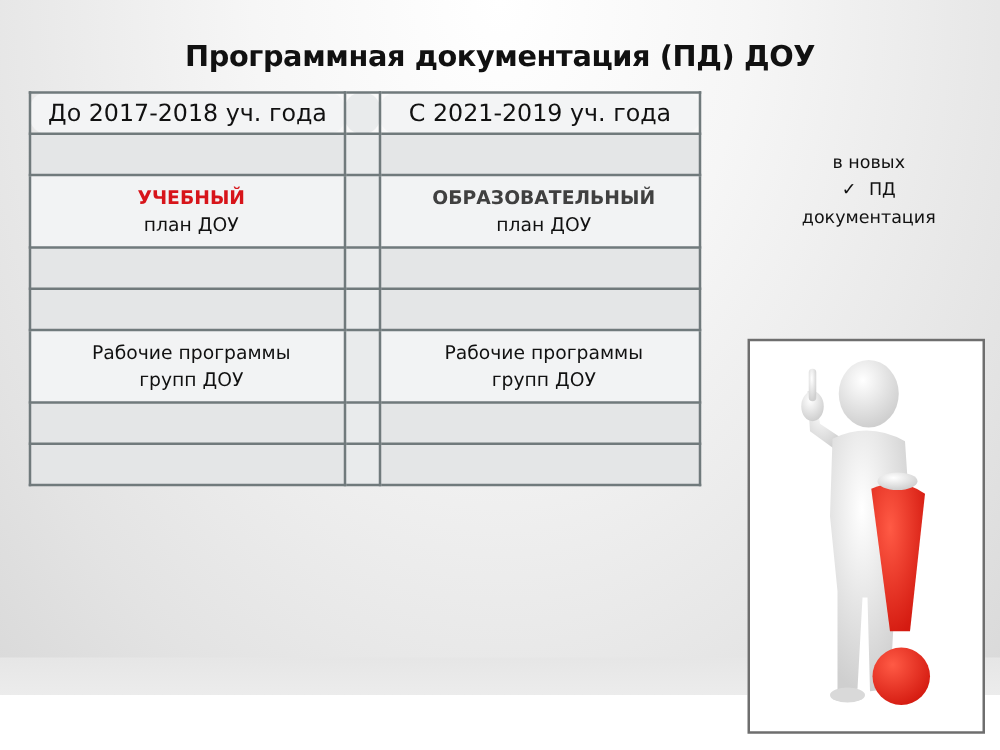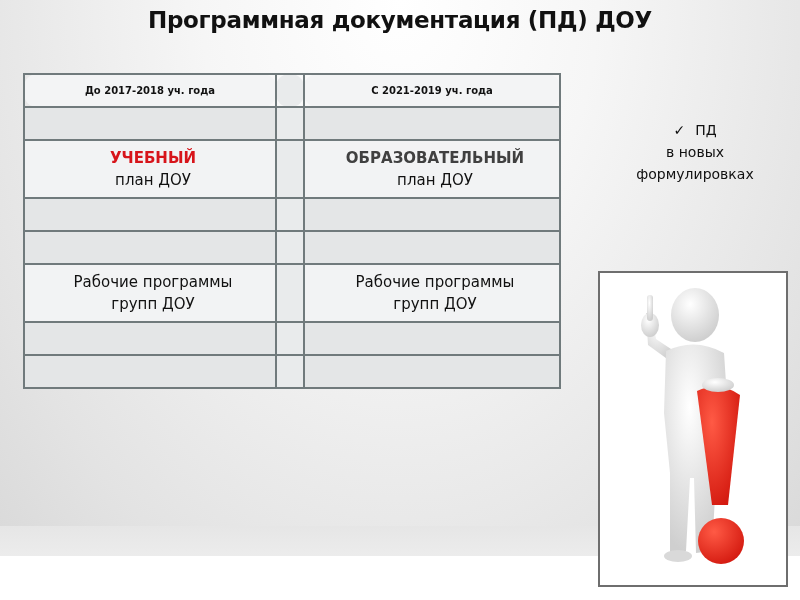--- a/index.html
+++ b/index.html
@@ -10,35 +10,35 @@
   }
   .bg-band {
     position: absolute; left: 0; top: 0; width: 800px; height: 556px;
     background: radial-gradient(ellipse at 50% 0%, #ffffff 0%, #f6f6f6 35%, #e3e3e3 80%, #d9d9d9 100%);
   }
   .bg-band::after {
     content: ""; position: absolute; left: 0; right: 0; bottom: 0; height: 30px;
     background: linear-gradient(#e6e6e6, #ececec);
   }
   .title {
-    position: absolute; left: 0; top: 7px; width: 800px; text-align: center;
+    position: absolute; left: 0; top: 33px; width: 800px; text-align: center;
     font-size: 23px; font-weight: bold; color: #111;
     font-family: "DejaVu Sans", sans-serif; letter-spacing: -0.3px;
   }
   table.doc {
     position: absolute; left: 23px; top: 73px; width: 536px;
     border-collapse: collapse; table-layout: fixed;
     font-family: "DejaVu Sans", sans-serif; font-size: 15px; color: #111;
   }
   table.doc td {
     border: 2px solid #707a7c; text-align: center; vertical-align: middle;
     padding: 0; line-height: 22px;
   }
   col.c1 { width: 252px; } col.c2 { width: 28px; } col.c3 { width: 256px; }
-  tr.head td { background: #f3f4f5; height: 31px; font-weight: bold; font-size: 10px; border-radius: 13px; }
+  tr.head td { background: #f3f4f5; height: 31px; font-weight: normal; font-size: 19px; border-radius: 13px; }
   tr.gap td { background: #e4e6e7; height: 31px; }
   tr.content td { background: #f2f3f4; padding-left: 6px; }
   tr.r2 td { height: 56px; }
   tr.r3 td { height: 80px; }
   tr.r1 td { height: 31px; }
   td.mid { background: #e9ebec !important; }
   .red { color: #d7141a; font-weight: bold; }
   .green { color: #404040; font-weight: bold; }
   .note {
     position: absolute; left: 600px; top: 119px; width: 190px; text-align: center;
@@ -114,23 +114,23 @@
   </tr>
   <tr class="gap">
     <td></td>
         <td class="mid"></td>
         <td></td>
   </tr>
 </tbody>
   </table>
 
 <div class="note">
+  <div>в новых</div>
   <div><span class="check">✓</span><span>ПД</span></div>
-  <div>в новых</div>
-  <div>формулировках</div>
+  <div>документация</div>
 </div>
 
 <div class="frame">
   <svg width="186" height="312" viewBox="0 0 186 312">
     <defs>
       <radialGradient id="g" cx="40%" cy="30%" r="70%">
         <stop offset="0%" stop-color="#ffffff"></stop>
           <stop offset="100%" stop-color="#cfcfcf"></stop>
       </radialGradient>
       <radialGradient id="r" cx="35%" cy="30%" r="75%">

